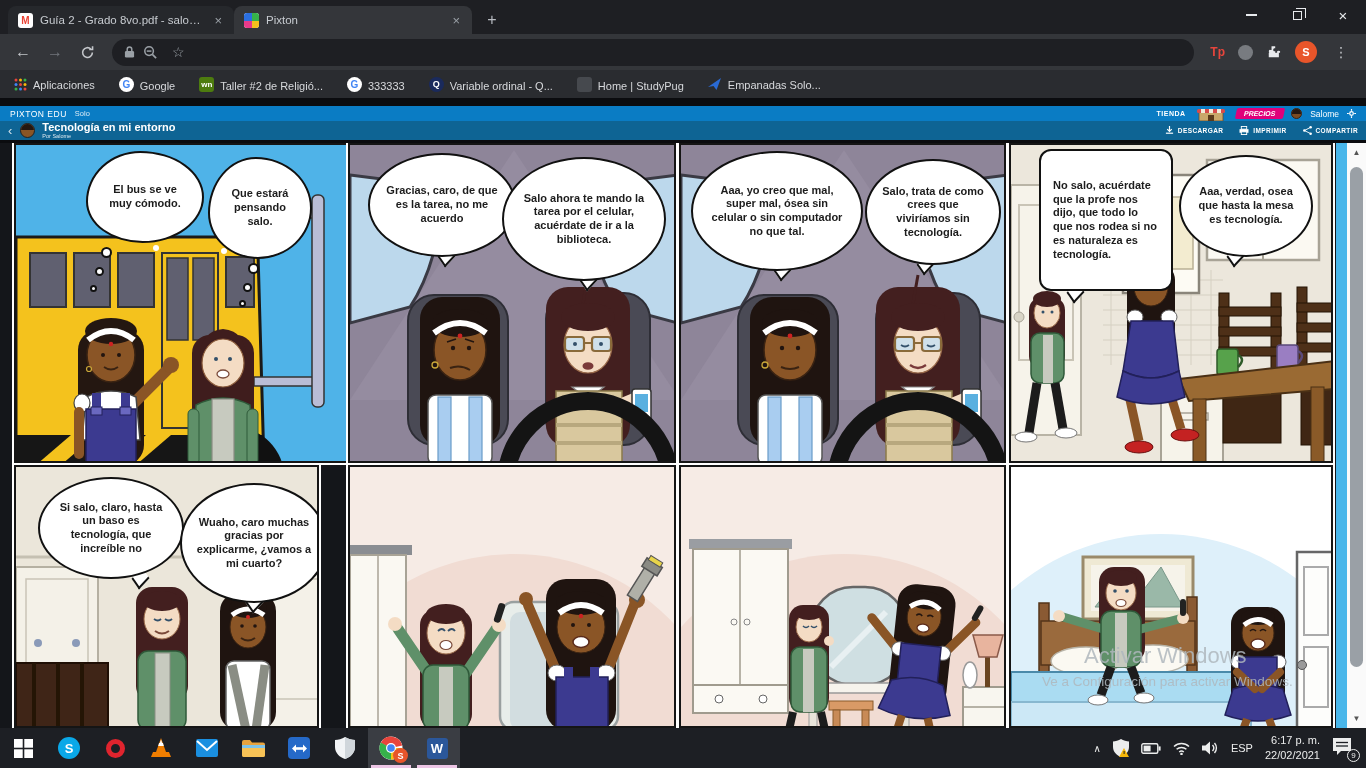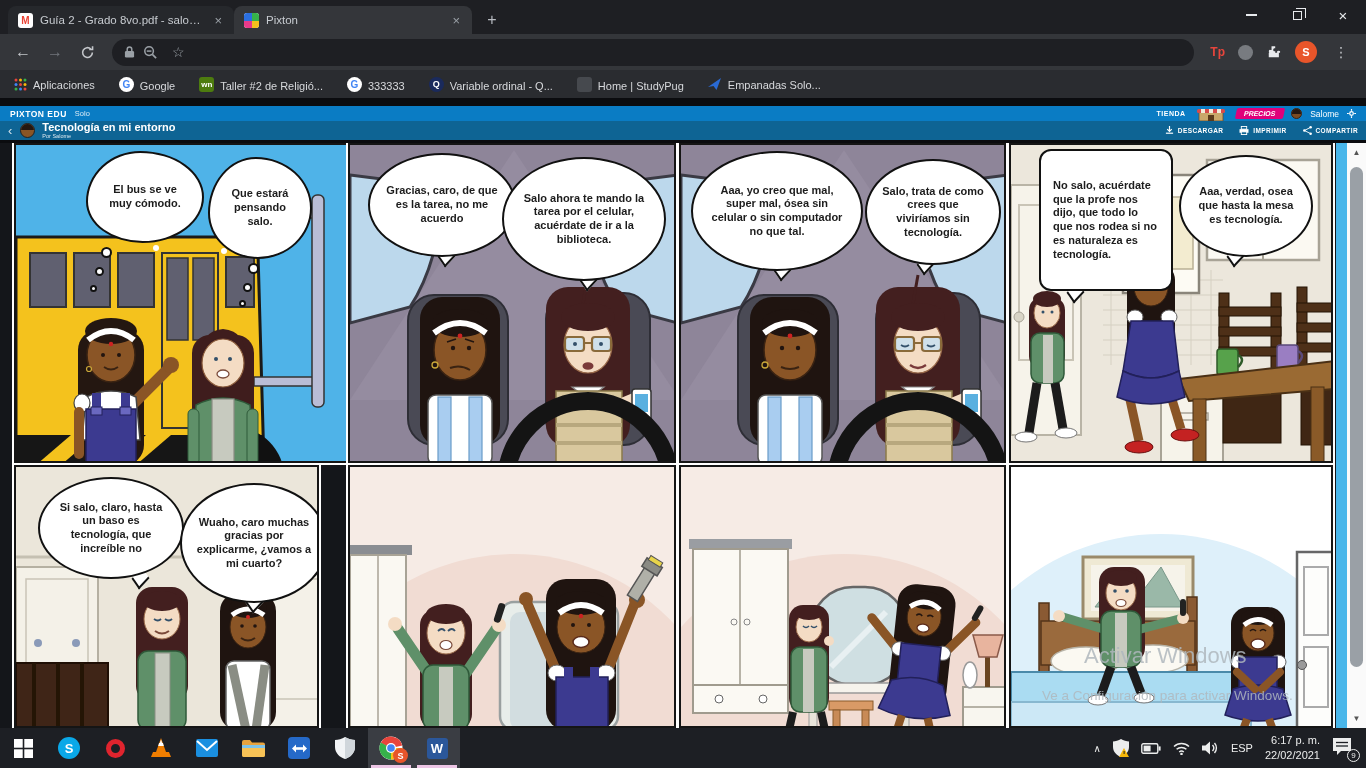--- a/index.html
+++ b/index.html
@@ -44,21 +44,21 @@
   .bm{display:flex;align-items:flex-end;gap:6px;white-space:nowrap}
   .bmicon{width:15px;height:15px;border-radius:3px;display:flex;align-items:center;justify-content:center;flex:none;font-weight:bold}
   .bm-g{background:#fff;color:#4285f4;font-size:10px;border-radius:50%}
   .bm-wn{background:#4d7c0f;color:#fff;font-size:8px}
   .bm-q{background:#1a2a5c;color:#fff;font-size:9px;border-radius:50%}
   .bm-pug{background:#5a5d62;opacity:.6}
 
   
   .darkstrip1{position:absolute;left:0;top:98px;width:1366px;height:8px;background:#0b0c0f}
   .px-top{position:absolute;left:0;top:106px;width:1366px;height:15px;background:#0a7cc4;display:flex;align-items:center;padding:0 10px;color:#fff}
-  .px-brand{font-size:8.5px;font-weight:bold;letter-spacing:.5px}
+  .px-brand{font-size:8.5px;font-weight:normal;letter-spacing:.5px}
   .px-mode{font-size:7.5px;opacity:.85;margin-left:8px}
   .px-top-right{margin-left:auto;display:flex;align-items:center;gap:8px}
   .px-tienda{font-size:7px;font-weight:bold;letter-spacing:.5px}
   .px-store{width:34px;height:14px}
   .px-precios{background:#e0007a;color:#fff;font-size:7px;font-weight:bold;padding:2px 8px;transform:skewX(-12deg);border-radius:2px}
   .px-avatar{width:11px;height:11px;border-radius:50%;background:#7b4b22;border:1px solid #3a2312;position:relative;overflow:hidden}
   .px-avatar:before{content:"";position:absolute;left:0;top:0;width:100%;height:5px;background:#241711}
   .px-user{font-size:8.5px}
   .px-sub{position:absolute;left:0;top:121px;width:1366px;height:19px;background:#0e6494;display:flex;align-items:center;padding:0 8px;color:#fff}
   .px-back{font-size:13px;opacity:.8;margin-right:8px}
@@ -93,21 +93,21 @@
   .tail{position:absolute;width:13px;height:15px;background:#fff;border-right:2.5px solid #111;border-bottom:2.5px solid #111;transform:rotate(55deg) skewX(12deg);z-index:2}
   .tdot{position:absolute;background:#fff;border:2px solid #111;border-radius:50%;z-index:2}
 
   .bluestrip{position:absolute;left:1336px;top:0;width:11px;height:585px;background:#49b6ea}
   .vscroll{position:absolute;left:1347px;top:0;width:19px;height:585px;background:#fafafa;color:#555}
   .varrow{position:absolute;left:0;width:19px;text-align:center;font-size:8px}
   .vthumb{position:absolute;left:3px;top:24px;width:13px;height:500px;background:#9aa0a6;border-radius:7px}
 
   .watermark{position:absolute;left:1042px;top:500px;width:290px;color:rgba(175,183,189,.85);pointer-events:none;z-index:5}
   .wm1{font-size:22px;font-weight:300;margin-left:42px}
-  .wm2{font-size:13.5px;margin-top:19px}
+  .wm2{font-size:13.5px;margin-top:5px}
 
   
   .taskbar{position:absolute;left:0;top:728px;width:1366px;height:40px;background:#1d1f24;display:flex;align-items:center;z-index:10}
   .tbapp{width:46px;height:40px;display:flex;align-items:center;justify-content:center;position:relative}
   .tbapp.active{background:#3a3d43}
   .tbapp.active:after{content:"";position:absolute;left:3px;right:3px;bottom:0;height:3px;background:#edc6e6}
   .circle-ico{border-radius:50%;display:flex;align-items:center;justify-content:center;font-weight:bold;color:#fff}
   .skype{width:22px;height:22px;background:#0aa8e8;font-size:13px}
   .opera{width:19px;height:19px;border:5px solid #e0242e;border-radius:50%}
   .word{width:21px;height:21px;background:#2b579a;border-radius:3px;color:#fff;font-weight:bold;font-size:13px;display:flex;align-items:center;justify-content:center}

